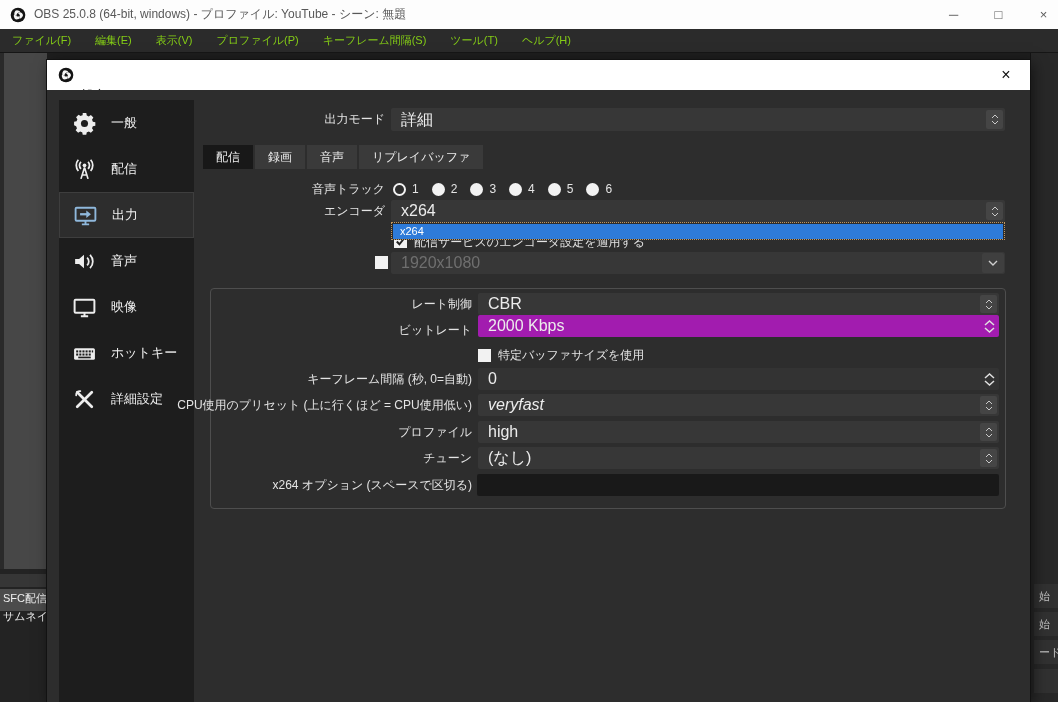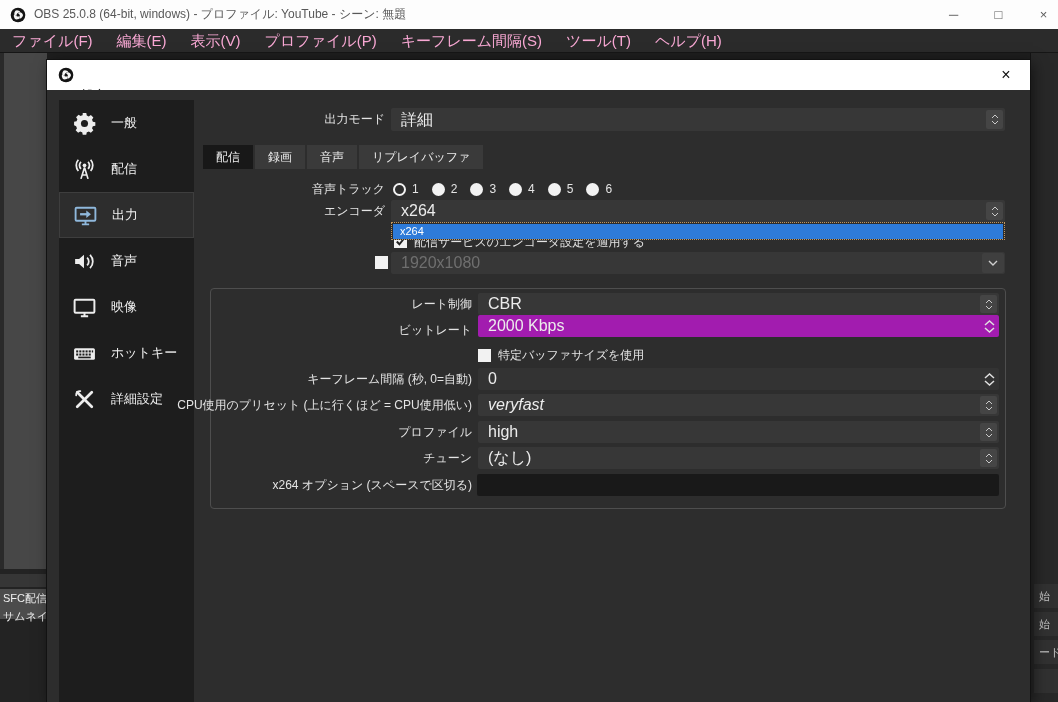--- a/index.html
+++ b/index.html
@@ -9,27 +9,27 @@
   
   .titlebar{position:absolute;left:0;top:0;width:1058px;height:29px;background:#fdfdfd;
             display:flex;align-items:center;}
   .titlebar .logo{margin-left:10px;display:flex;align-items:center;}
   .titlebar .title{margin-left:8px;font-size:12px;color:#585858;white-space:nowrap;}
   .win-controls{position:absolute;right:-8px;top:0;height:29px;display:flex;}
   .win-btn{width:45px;height:29px;display:flex;align-items:center;justify-content:center;
            color:#5c5c5c;font-size:13px;}
   .menubar{position:absolute;left:0;top:29px;width:1058px;height:23px;background:#2b2b2b;
            border-bottom:1px solid #161616;display:flex;align-items:center;}
-  .menu-item{padding:0 12px;font-size:15px;color:#f9a8d4;line-height:23px;white-space:nowrap;}
+  .menu-item{padding:0 12px;font-size:11px;color:#84cc16;line-height:23px;white-space:nowrap;}
   
   .bg-left{position:absolute;left:0;top:53px;width:47px;height:516px;background:#474747;
            border-left:4px solid #2a2a2a;box-sizing:border-box;}
   .bg-left-dock{position:absolute;left:0;top:569px;width:47px;height:133px;background:#232323;}
   .dock-header{position:absolute;left:0;top:5px;width:47px;height:13px;background:#363636;}
-  .scene-row{position:absolute;left:0;width:47px;height:30px;font-size:11px;color:#f0f0f0;
+  .scene-row{position:absolute;left:0;width:47px;height:22px;font-size:11px;color:#f0f0f0;
              line-height:18px;padding-left:3px;box-sizing:border-box;white-space:nowrap;overflow:hidden;}
   .scene-row.sel{background:#4c4c4c;}
   .bg-right{position:absolute;left:1030px;top:53px;width:28px;height:649px;background:#282828;
             border-left:1px solid #141414;box-sizing:border-box;}
   .frag-row{position:absolute;left:3px;width:25px;height:24px;background:#313131;
             font-size:11px;color:#c4c4c4;line-height:24px;padding-left:5px;box-sizing:border-box;
             white-space:nowrap;overflow:hidden;}
   
   .dialog{position:absolute;left:47px;top:60px;width:983px;height:642px;
           box-shadow:0 0 0 1px #121212,3px 3px 14px rgba(0,0,0,.55);}

